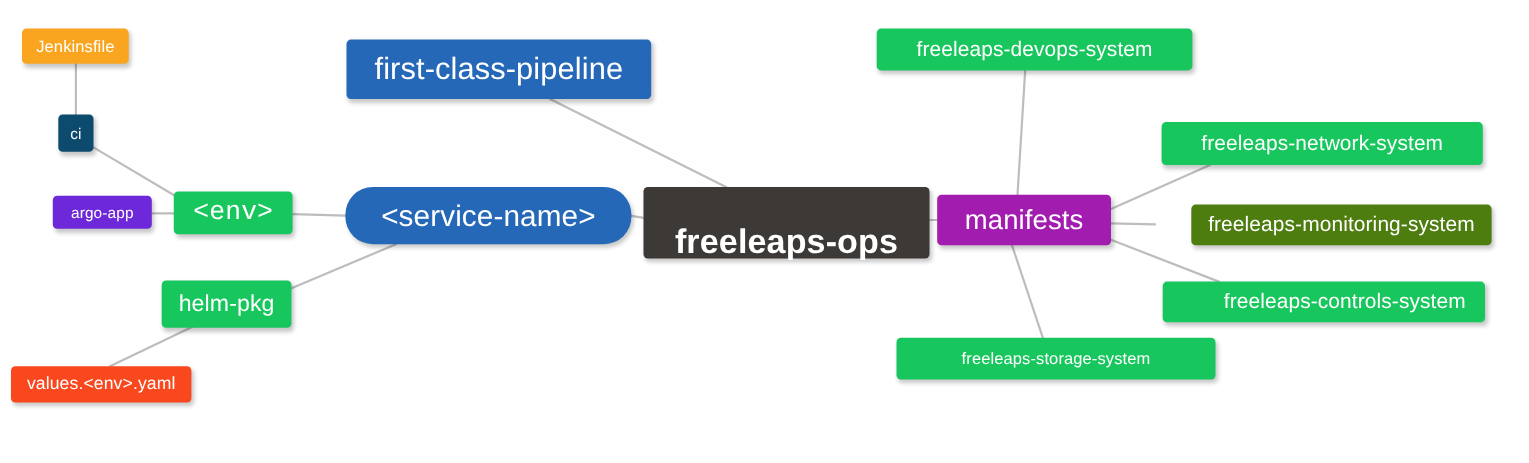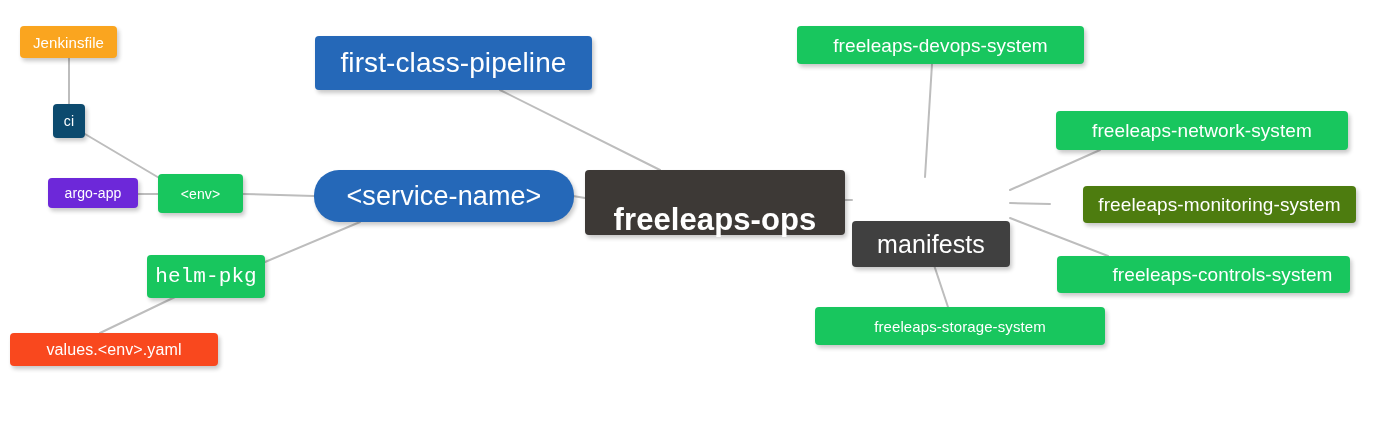--- a/index.html
+++ b/index.html
@@ -69,39 +69,39 @@
   <div id="node-layer">
       <div class="node" style="left: 20px; top: 26px; width: 97px; height: 32px; background: rgb(250, 165, 31); font-size: 15px;">
         <span>Jenkinsfile</span>
       </div>
       <div class="node" style="left: 53px; top: 104px; width: 32px; height: 34px; background: #0c4a6e; font-size: 14px;">
         <span>ci</span>
       </div>
       <div class="node" style="left: 32px; top: 178px; width: 90px; height: 30px; background: #6d28d9; font-size: 14px; margin-left: 16px;">
         <span>argo-app</span>
       </div>
-      <div class="node" style="left: 158px; top: 174px; width: 85px; height: 39px; background: rgb(24, 198, 94); font-size: 14px;">
+      <div class="node" style="left: 158px; top: 174px; width: 108px; height: 39px; background: rgb(24, 198, 94); font-size: 24px; font-family: Liberation Mono, monospace;">
         <span>&lt;env&gt;</span>
       </div>
-      <div class="node" style="left: 147px; top: 255px; width: 118px; height: 43px; background: rgb(24, 198, 94); font-size: 21px; font-family: Liberation Mono, monospace;">
+      <div class="node" style="left: 147px; top: 255px; width: 118px; height: 43px; background: rgb(24, 198, 94); font-size: 21px;">
         <span>helm-pkg</span>
       </div>
-      <div class="node" style="left: 10px; top: 333px; width: 208px; height: 33px; background: rgb(249, 72, 30); font-size: 16px;">
+      <div class="node" style="left: 10px; top: 333px; width: 164px; height: 33px; background: rgb(249, 72, 30); font-size: 16px;">
         <span>values.&lt;env&gt;.yaml</span>
       </div>
       <div class="node" style="left: 314px; top: 170px; width: 260px; height: 52px; background: rgb(37, 104, 184); font-size: 27px; border-radius: 25px;">
         <span>&lt;service-name&gt;</span>
       </div>
       <div class="node" style="left: 315px; top: 36px; width: 277px; height: 54px; background: rgb(37, 104, 184); font-size: 28px; align-items: center;">
         <span>first-class-pipeline</span>
       </div>
       <div class="node root" style="left: 585px; top: 170px; width: 260px; height: 65px; background: rgb(61, 57, 54); font-size: 31px;">
         <span>freeleaps-ops</span>
       </div>
-      <div class="node" style="left: 852px; top: 177px; width: 158px; height: 46px; background: #404040; font-size: 25px; margin-top: 44px;">
+      <div class="node" style="left: 852px; top: 177px; width: 158px; height: 46px; background: #a21caf; font-size: 25px;">
         <span>manifests</span>
       </div>
       <div class="node" style="left: 797px; top: 26px; width: 287px; height: 38px; background: rgb(24, 198, 94); font-size: 19px; align-items: center;">
         <span>freeleaps-devops-system</span>
       </div>
       <div class="node" style="left: 1056px; top: 111px; width: 292px; height: 39px; background: rgb(24, 198, 94); font-size: 19px;">
         <span>freeleaps-network-system</span>
       </div>
       <div class="node" style="left: 1083px; top: 186px; width: 273px; height: 37px; background: #4d7c0f; font-size: 19px;">
         <span>freeleaps-monitoring-system</span>

